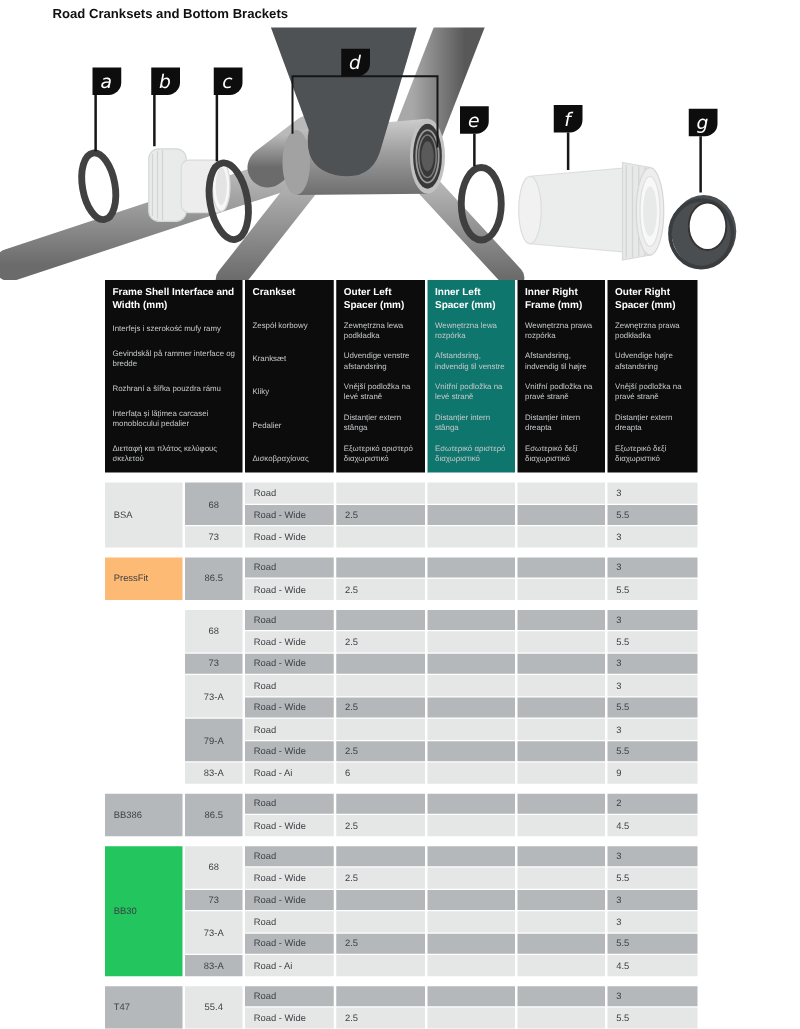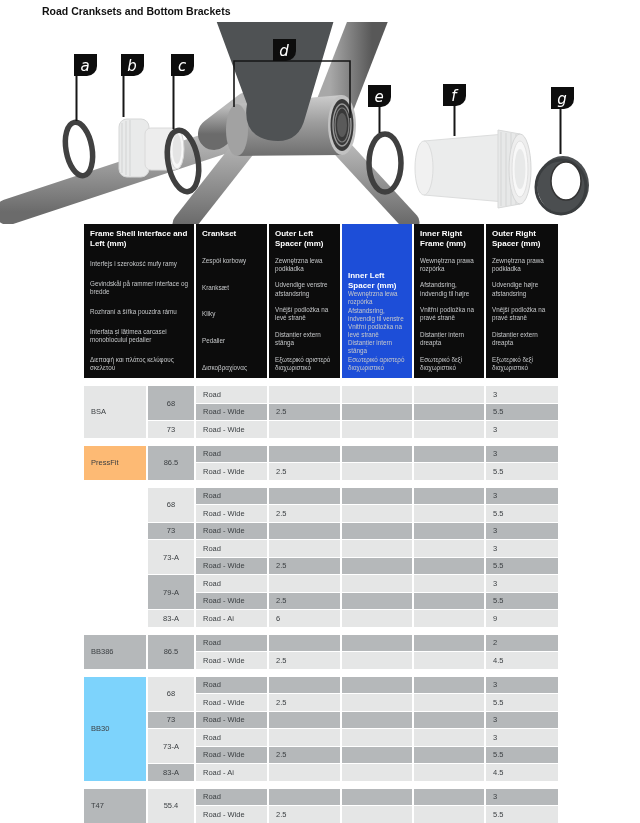--- a/index.html
+++ b/index.html
@@ -155,21 +155,21 @@
     </g>
     <g transform="translate(551,65)">
       <path d="M0,0 h23 v12 a10,10 0 0 1 -10,10 h-13 z" fill="#0d0d0d"></path>
       <text x="11" y="16.5">g</text>
     </g>
   </g>
 </svg>
 
 <div class="theader">
     <div class="hbox" style="background: rgb(12, 12, 12);">
-      <div class="htitle" style="color: rgb(255, 255, 255);">Frame Shell Interface and  Left (mm)</div>
+      <div class="htitle" style="color: rgb(255, 255, 255);">Frame Shell Interface and  Width (mm)</div>
       <div class="htrans" style="color: rgb(198, 200, 202);">Interfejs i szerokość mufy ramy</div>
       <div class="htrans" style="color: rgb(198, 200, 202);">Gevindskål på rammer interface og bredde</div>
       <div class="htrans" style="color: rgb(198, 200, 202);">Rozhraní a šířka pouzdra rámu</div>
       <div class="htrans" style="color: rgb(198, 200, 202);">Interfața și lățimea carcasei monoblocului pedalier</div>
       <div class="htrans" style="color: rgb(198, 200, 202);">Διεπαφή και πλάτος κελύφους σκελετού</div>
     </div>
     <div class="hbox" style="background: rgb(12, 12, 12);">
       <div class="htitle" style="color: rgb(255, 255, 255);">Crankset</div>
       <div class="htrans" style="color: rgb(198, 200, 202);">Zespół korbowy</div>
       <div class="htrans" style="color: rgb(198, 200, 202);">Kranksæt</div>
@@ -178,21 +178,21 @@
       <div class="htrans" style="color: rgb(198, 200, 202);">Δισκοβραχίονας</div>
     </div>
     <div class="hbox" style="background: rgb(12, 12, 12);">
       <div class="htitle" style="color: rgb(255, 255, 255);">Outer Left Spacer (mm)</div>
       <div class="htrans" style="color: rgb(198, 200, 202);">Zewnętrzna lewa podkładka</div>
       <div class="htrans" style="color: rgb(198, 200, 202);">Udvendige venstre afstandsring</div>
       <div class="htrans" style="color: rgb(198, 200, 202);">Vnější podložka na levé straně</div>
       <div class="htrans" style="color: rgb(198, 200, 202);">Distanțier extern stânga</div>
       <div class="htrans" style="color: rgb(198, 200, 202);">Εξωτερικό αριστερό διαχωριστικό</div>
     </div>
-    <div class="hbox" style="background: #1d4ed8; justify-content: flex-end;">
+    <div class="hbox" style="background: #0f766e;">
       <div class="htitle" style="color: rgb(255, 255, 255);">Inner Left Spacer (mm)</div>
       <div class="htrans" style="color: rgb(198, 200, 202);">Wewnętrzna lewa rozpórka</div>
       <div class="htrans" style="color: rgb(198, 200, 202);">Afstandsring, indvendig til venstre</div>
       <div class="htrans" style="color: rgb(198, 200, 202);">Vnitřní podložka na levé straně</div>
       <div class="htrans" style="color: rgb(198, 200, 202);">Distanțier intern stânga</div>
       <div class="htrans" style="color: rgb(198, 200, 202);">Εσωτερικό αριστερό διαχωριστικό</div>
     </div>
     <div class="hbox" style="background: rgb(12, 12, 12);">
       <div class="htitle" style="color: rgb(255, 255, 255);">Inner Right Frame (mm)</div>
       <div class="htrans" style="color: rgb(198, 200, 202);">Wewnętrzna prawa rozpórka</div>
@@ -301,21 +301,21 @@
       <div class="cell val" style="background: rgb(181, 184, 186); grid-area: 1 / 5;"></div>
       <div class="cell val" style="background: rgb(181, 184, 186); grid-area: 1 / 6;"></div>
       <div class="cell val" style="background: rgb(181, 184, 186); grid-area: 1 / 7;">2</div>
       <div class="cell val" style="background: rgb(229, 230, 230); grid-area: 2 / 3;">Road - Wide</div>
       <div class="cell val" style="background: rgb(229, 230, 230); grid-area: 2 / 4;">2.5</div>
       <div class="cell val" style="background: rgb(229, 230, 230); grid-area: 2 / 5;"></div>
       <div class="cell val" style="background: rgb(229, 230, 230); grid-area: 2 / 6;"></div>
       <div class="cell val" style="background: rgb(229, 230, 230); grid-area: 2 / 7;">4.5</div>
     </div>
     <div class="section">
-      <div class="cell group" style="background: #7dd3fc; grid-area: 1 / 1 / span 6;">BB30</div>
+      <div class="cell group" style="background: #22c55e; grid-area: 1 / 1 / span 6;">BB30</div>
       <div class="cell width" style="background: rgb(229, 230, 230); grid-area: 1 / 2 / span 2;">68</div>
       <div class="cell val" style="background: rgb(181, 184, 186); grid-area: 1 / 3;">Road</div>
       <div class="cell val" style="background: rgb(181, 184, 186); grid-area: 1 / 4;"></div>
       <div class="cell val" style="background: rgb(181, 184, 186); grid-area: 1 / 5;"></div>
       <div class="cell val" style="background: rgb(181, 184, 186); grid-area: 1 / 6;"></div>
       <div class="cell val" style="background: rgb(181, 184, 186); grid-area: 1 / 7;">3</div>
       <div class="cell val" style="background: rgb(229, 230, 230); grid-area: 2 / 3;">Road - Wide</div>
       <div class="cell val" style="background: rgb(229, 230, 230); grid-area: 2 / 4;">2.5</div>
       <div class="cell val" style="background: rgb(229, 230, 230); grid-area: 2 / 5;"></div>
       <div class="cell val" style="background: rgb(229, 230, 230); grid-area: 2 / 6;"></div>

